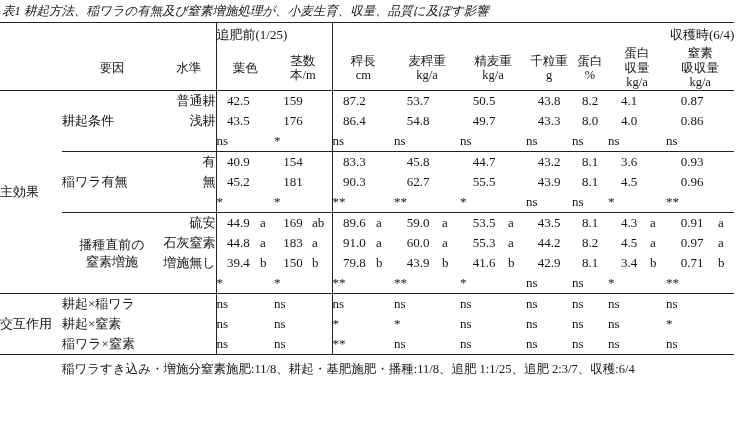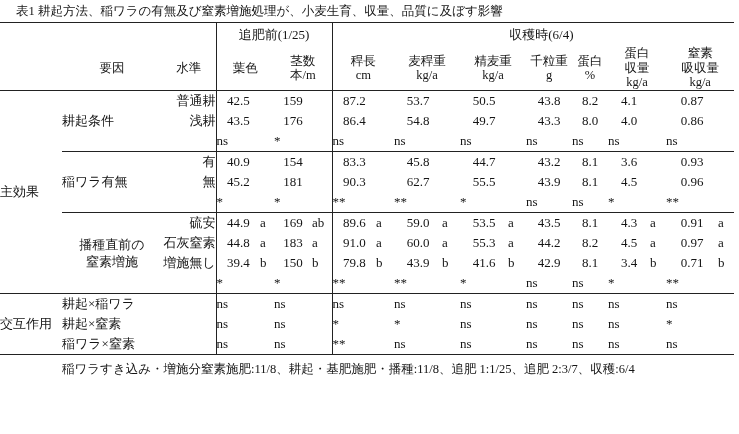--- a/index.html
+++ b/index.html
@@ -1,24 +1,24 @@
 <!DOCTYPE html>
 <html><head>
 <meta charset="utf-8">
 <style>
   html,body{margin:0;padding:0;background:#fff;}
   .page{width:739px;height:434px;background:#ffffff;position:relative;overflow:hidden;
         font-family:"Liberation Serif","DejaVu Serif",serif;color:#151515;}
-  .title{font-size:12.5px;padding:3px 0 0 16px;letter-spacing:0px;white-space:nowrap;}
+  .title{font-size:12.5px;padding:3px 0 0 2px;letter-spacing:0px;white-space:nowrap;font-style:italic;}
   table.tbl{border-collapse:collapse;table-layout:fixed;width:734px;margin-top:2px;
             border-top:1.4px solid #222;}
   table.tbl td{padding:0;overflow:hidden;white-space:nowrap;}
   .h1 td{height:23px;font-size:13px;vertical-align:middle;}
-  .h1 .grp-pre{text-align:center;}
-  .h1 .grp-harvest{text-align:center;padding-left:16px;margin-top:13px;}
+  .h1 .grp-pre{}
+  .h1 .grp-harvest{text-align:right;padding-left:16px;margin-top:13px;}
   .h2 td{height:44px;vertical-align:middle;text-align:center;font-size:12.5px;
          line-height:14.5px;border-bottom:1.3px solid #222;}
   .body td{height:20px;font-size:13px;vertical-align:middle;}
   .v{text-align:center;font-size:13.2px;}
   .lt{text-align:left;font-size:12.5px;padding-left:1px;}
   .lv{text-align:right;padding-right:16px;}
   .fl{text-align:left;padding-left:13px;vertical-align:top;padding-top:3px;}
   .fl2{text-align:center;vertical-align:top;padding-top:3px;line-height:17px;}
   .gl{text-align:left;padding-left:5px;vertical-align:top;padding-top:3px;}
   .il{text-align:left;padding-left:3px;}

